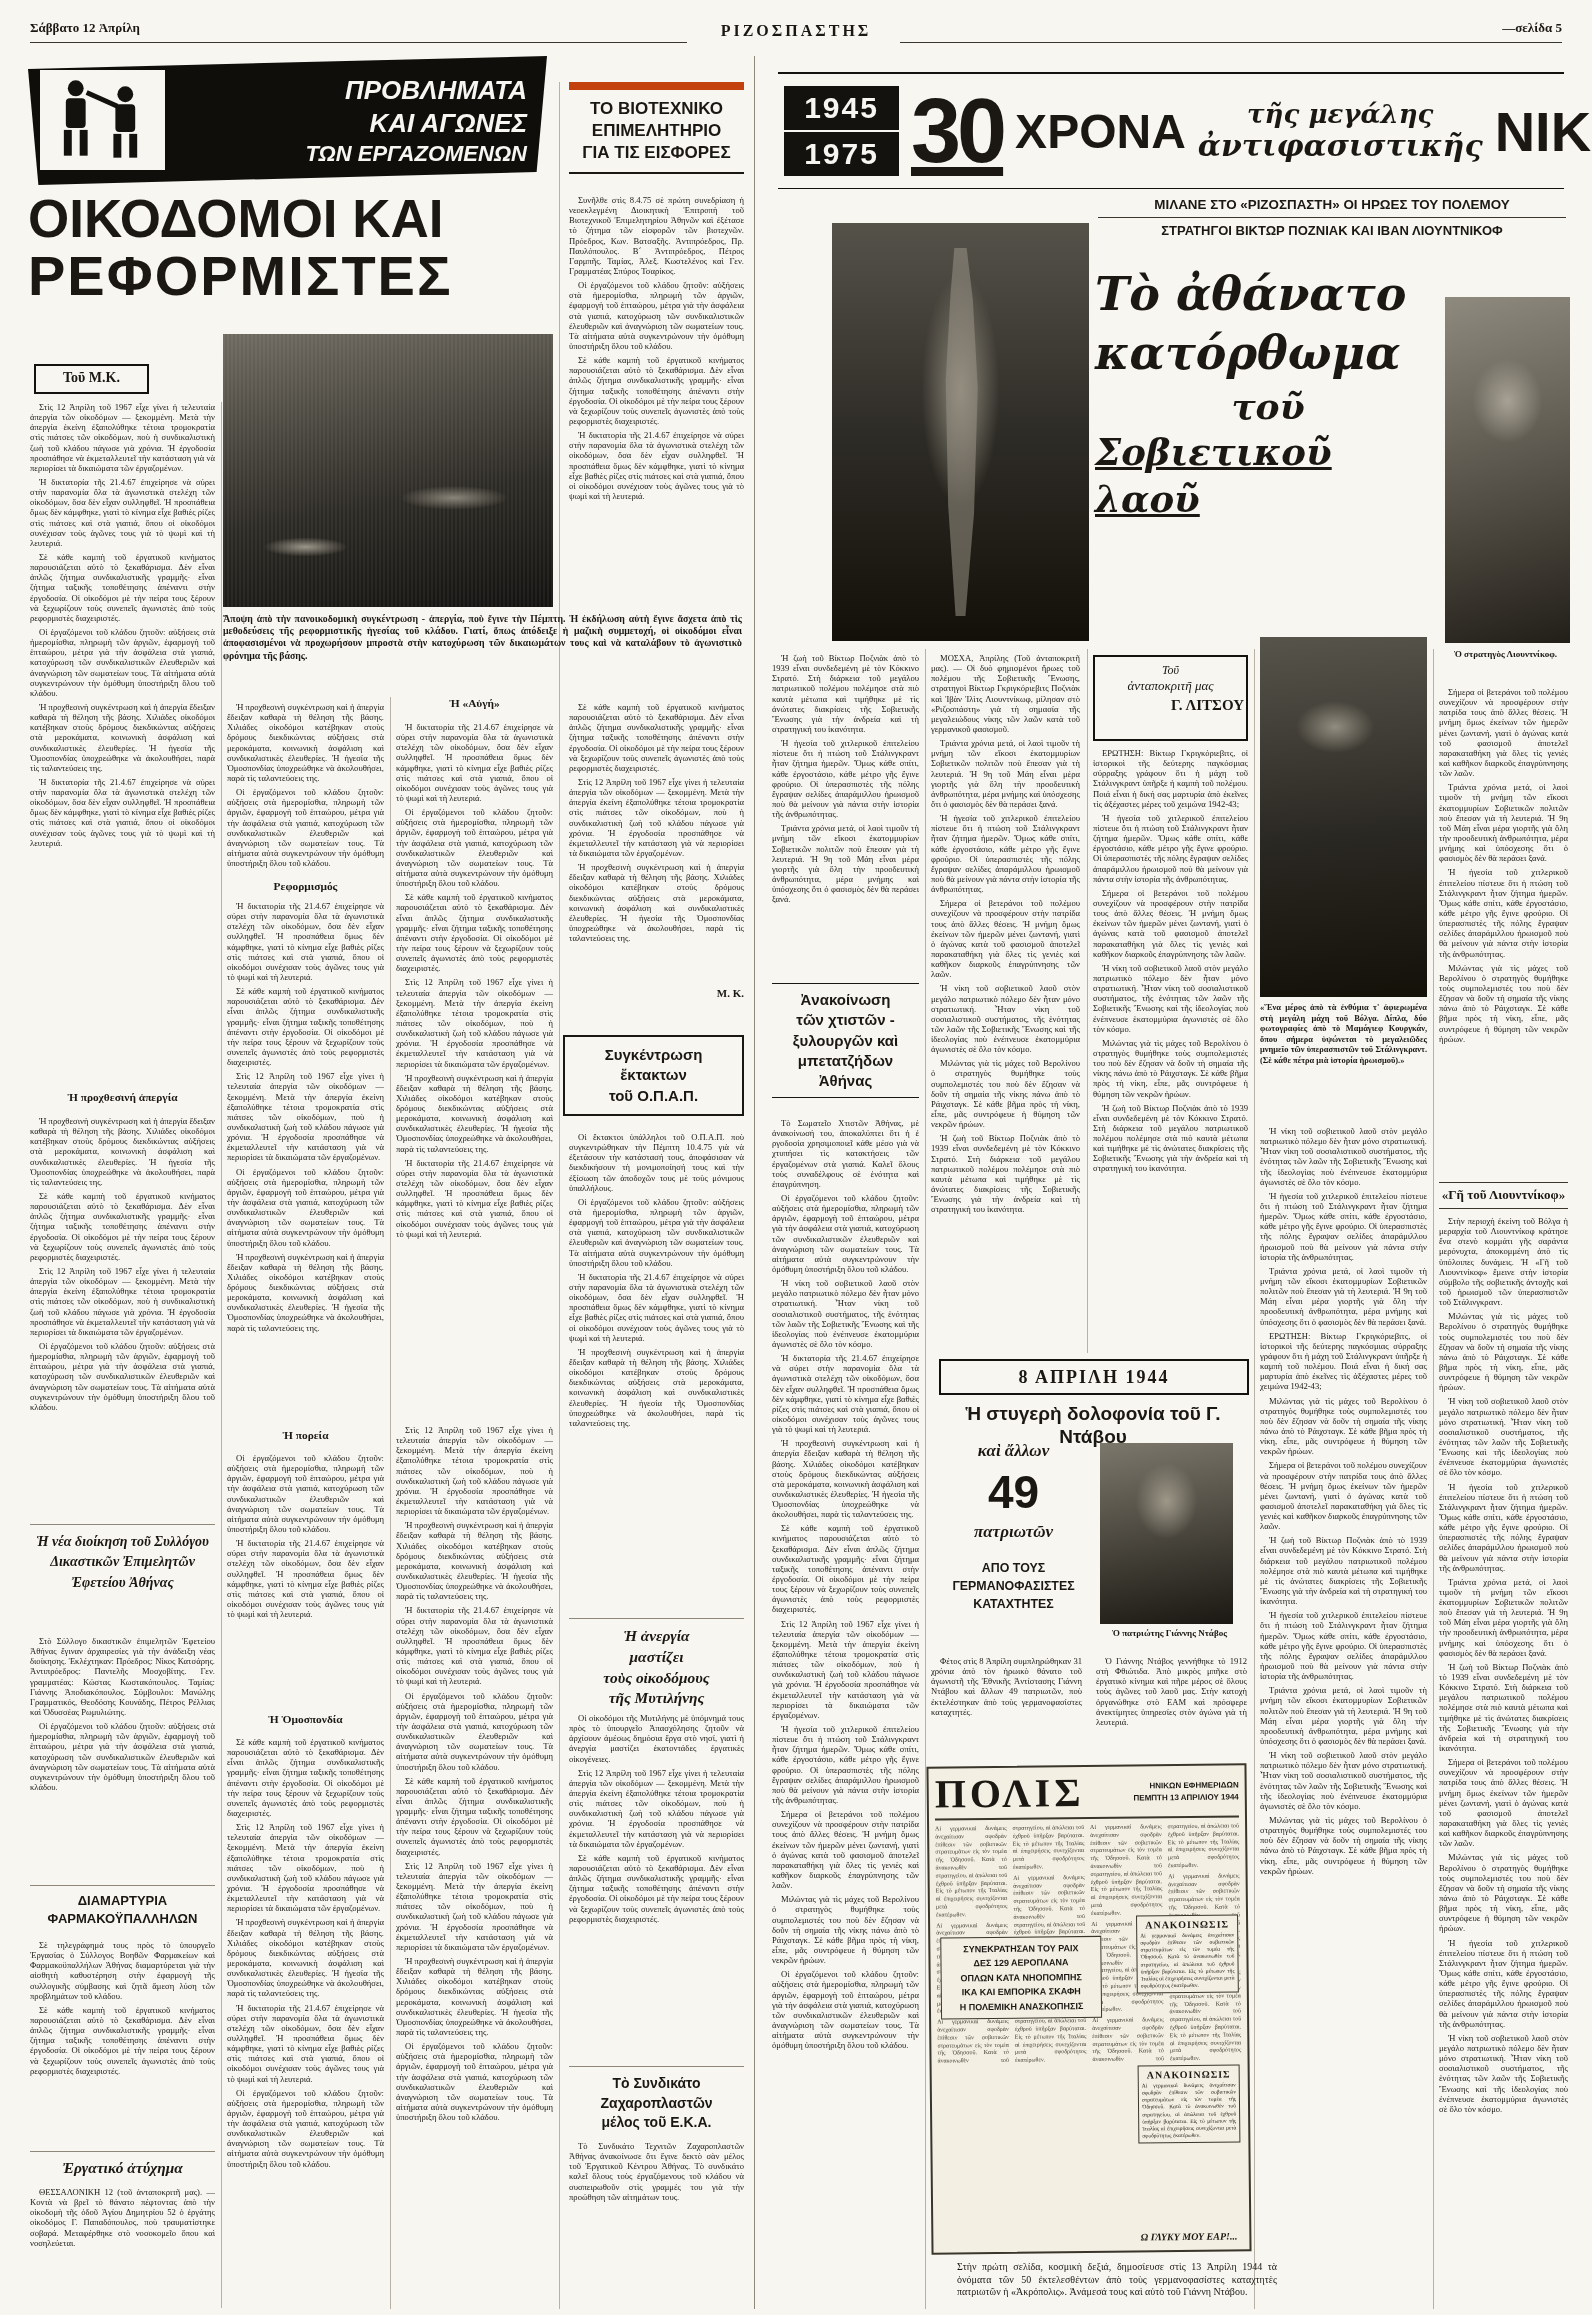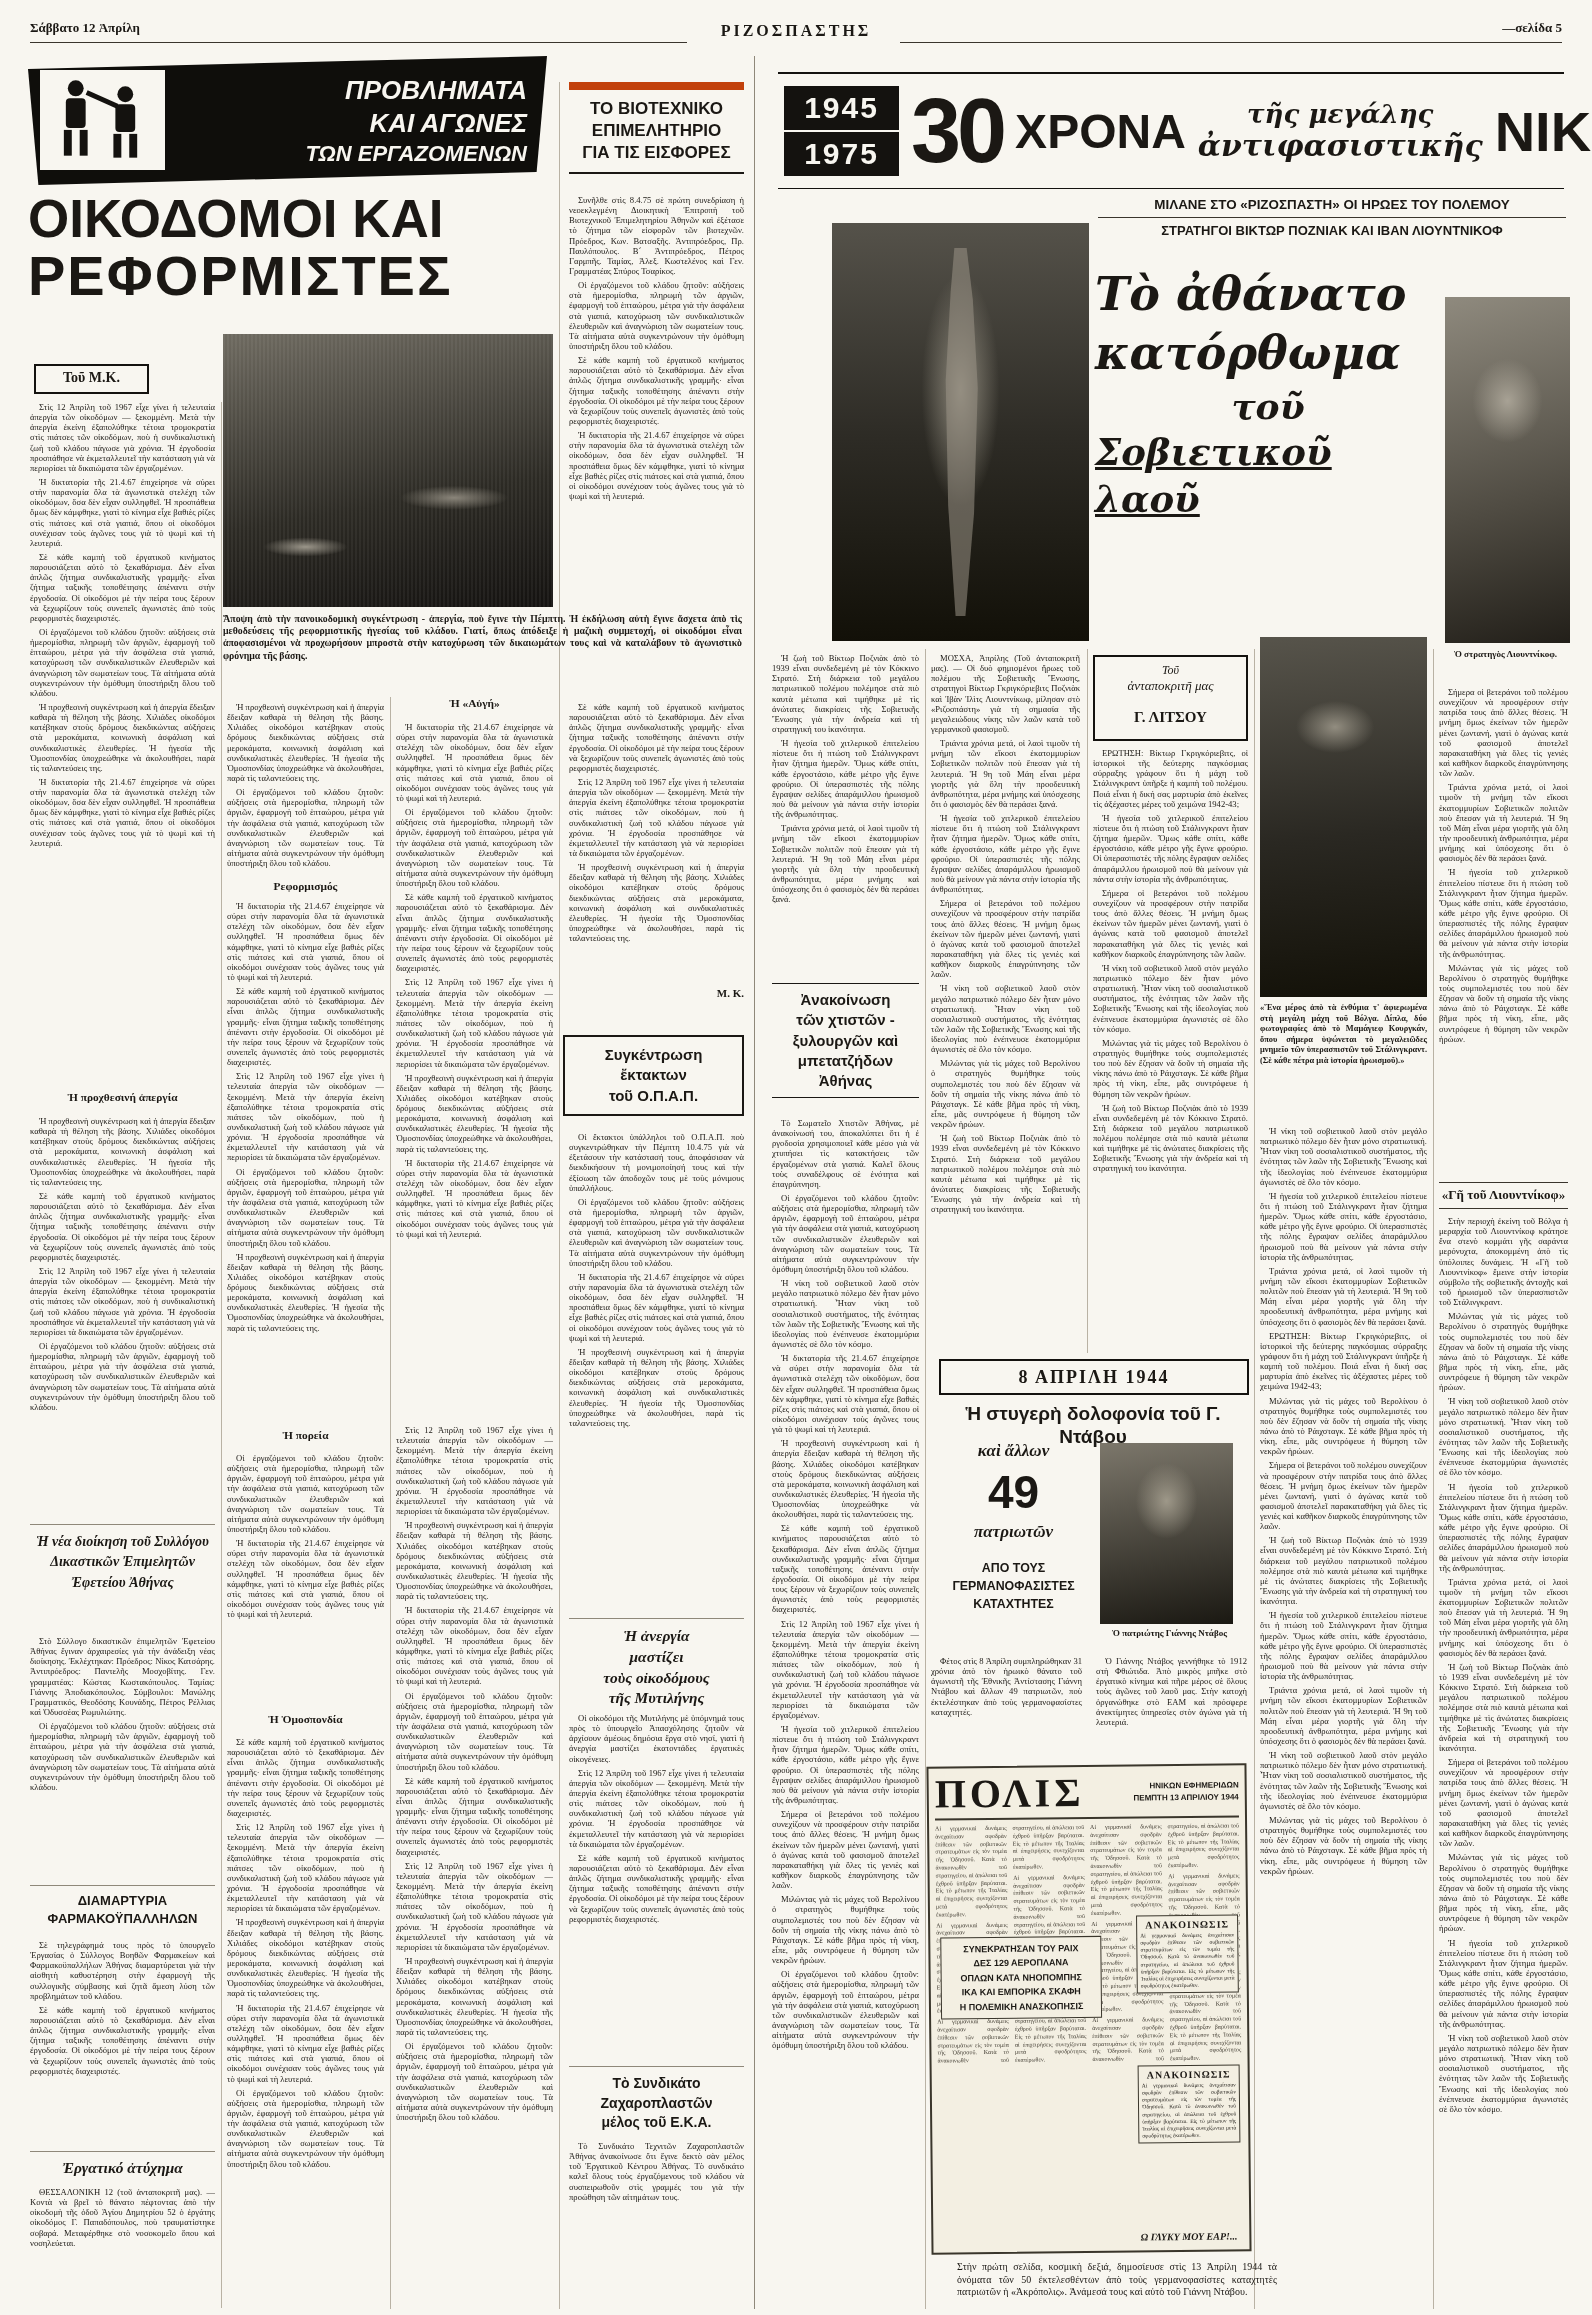--- a/index.html
+++ b/index.html
@@ -60,35 +60,35 @@
   .masons-h{font:700 15px/1.35 "Liberation Sans",sans-serif;text-align:center;
     border-top:1.5px solid #1b1814;border-bottom:1.5px solid #1b1814;padding:6px 0;}
   .myt-h{font:italic 700 15.4px/1.35 "Liberation Serif",serif;text-align:center;}
   .sweets-h{font:700 14px/1.4 "Liberation Sans",sans-serif;text-align:center;}
   .side-h{font:italic 700 14px/1.45 "Liberation Serif",serif;text-align:center;}
   .caps-h{font:700 13px/1.4 "Liberation Sans",sans-serif;text-align:center;}
   .acc-h{font:italic 700 15.4px "Liberation Serif",serif;text-align:center;}
   
   #anniv{display:flex;align-items:center;gap:12px;border-top:2px solid #14120f;border-bottom:1.5px solid #14120f;padding:4px 6px;box-sizing:border-box;}
   .yrbox{background:#14120f;color:#f8f6f0;font:900 30px/44px "Liberation Sans",sans-serif;width:115px;height:44px;text-align:center;margin:2px 0;letter-spacing:2px;}
-  .n30{font:900 90px/0.9 "Liberation Sans",sans-serif;letter-spacing:-4px;}
+  .n30{font:900 90px/0.9 "Liberation Sans",sans-serif;letter-spacing:-4px;text-decoration:underline;}
   .chrona{font:800 48px "Liberation Sans",sans-serif;}
   .script-l{font:italic 700 26px/1.1 "DejaVu Serif",serif;text-align:center;}
   .script-l .l2{font-size:30px;}
   .nikis{font:800 56px "Liberation Sans",sans-serif;margin-left:auto;}
   
   .kick1{font:700 13.4px "Liberation Sans",sans-serif;text-align:center;padding-bottom:5px;border-bottom:1px solid #3a352d;}
   .kick2{font:700 13px "Liberation Sans",sans-serif;text-align:center;padding-top:5px;}
   .sov-l{font:italic 800 46px/1.28 "DejaVu Serif",serif;}
   .sov-l.mid{font-size:36px;text-align:center;}
   .sov-l.last{font-size:37px;text-decoration:underline;}
   .corr-box{border:2px solid #14120f;text-align:center;padding:6px 2px;box-sizing:border-box;}
   .corr1{font:italic 400 12px "Liberation Serif",serif;}
   .corr2{font:italic 400 13px "Liberation Serif",serif;}
-  .corr3{font:700 15px "Liberation Serif",serif;margin-top:15px;}
+  .corr3{font:700 15px "Liberation Serif",serif;margin-top:3px;text-align:right;}
   .land-h{font:700 13px/1.3 "Liberation Serif",serif;text-align:center;
     border-top:1px solid #3a352d;border-bottom:1px solid #3a352d;padding:4px 0;}
   
   .davos-box{border:2px solid #14120f;font:700 18px/32px "Liberation Serif",serif;text-align:center;letter-spacing:2px;}
   .davos-hl{font:700 19px/1.2 "Liberation Sans",sans-serif;text-align:center;}
   .davos-and{font:italic 700 17px "Liberation Serif",serif;text-align:center;}
   .davos-49{font:800 46px "Liberation Sans",sans-serif;text-align:center;}
   .davos-kick{font:700 12.4px/1.45 "Liberation Sans",sans-serif;text-align:center;}
   .davos-txt{column-count:2;column-gap:14px;}
   .note{font-weight:normal;font-size:10px;line-height:1.25;text-align:justify;margin-left:28px;}

